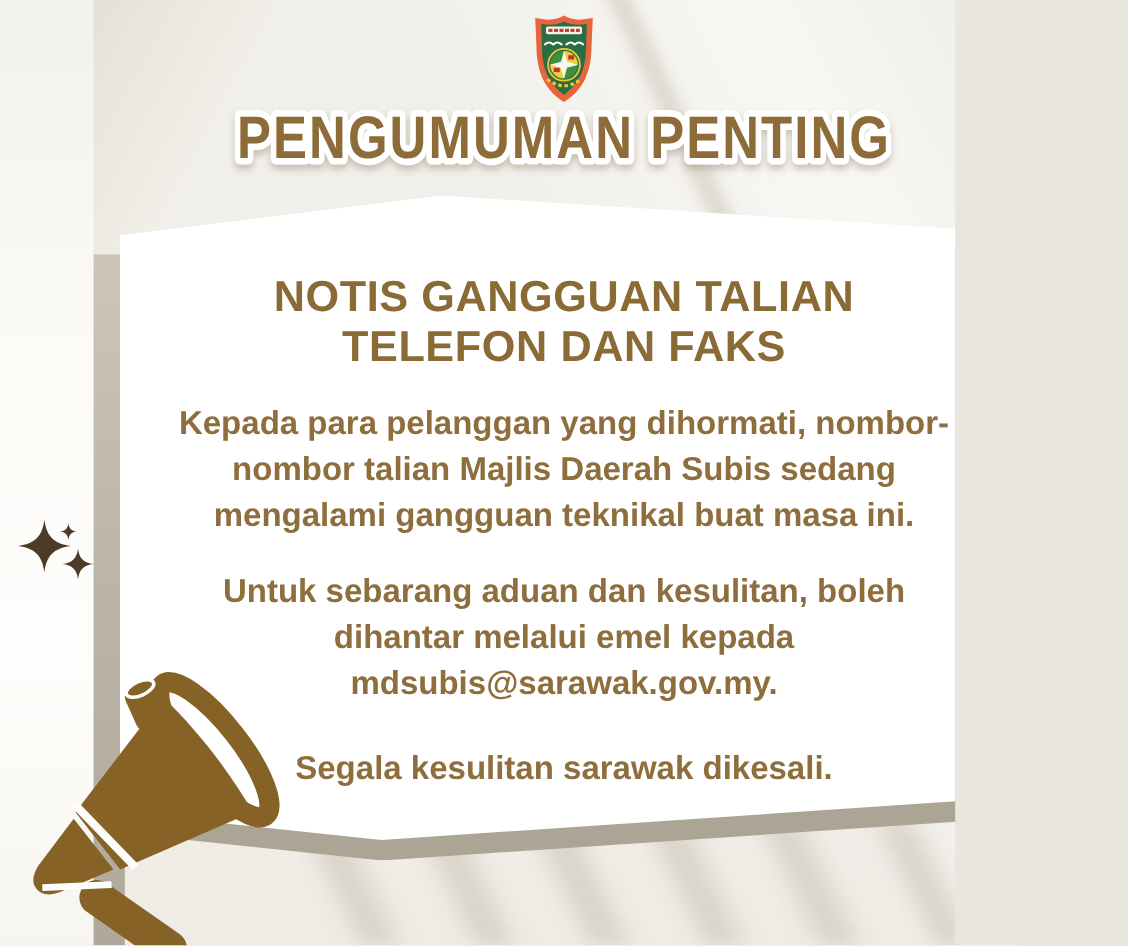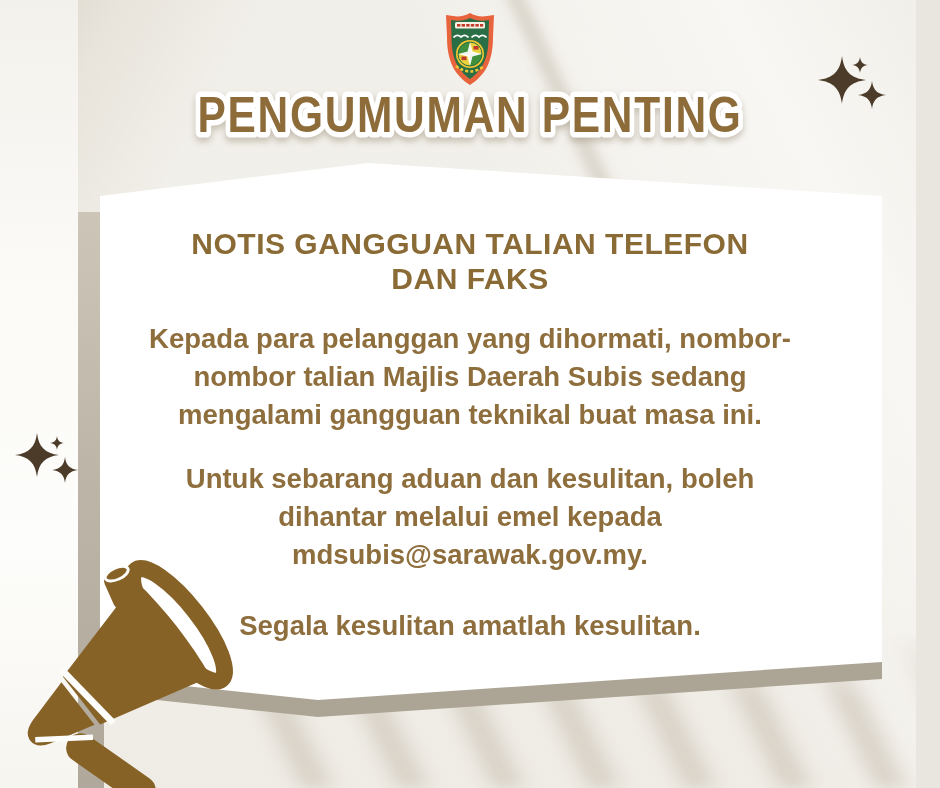--- a/index.html
+++ b/index.html
@@ -1,18 +1,18 @@
 <!DOCTYPE html>
 <html><head>
 <meta charset="utf-8">
 <style>
   html,body{margin:0;padding:0;}
   body{width:940px;height:788px;overflow:hidden;background:#e9e6df;
        font-family:"Liberation Sans", sans-serif;}
-  .stage{position:relative;width:916px;height:788px;overflow:hidden;
+  .stage{position:relative;width:796px;height:788px;overflow:hidden;
          background:linear-gradient(180deg,#f1efe9 0%,#f2f0ea 55%,#efece5 100%);}
 
   
   .stage::before{content:"";position:absolute;inset:0;z-index:1;pointer-events:none;
     background:linear-gradient(117deg, rgba(198,188,170,.55) 0%, rgba(198,188,170,.22) 9%, rgba(198,188,170,0) 20%),
                linear-gradient(63deg, rgba(255,255,255,0) 60%, rgba(255,255,255,.5) 86%, rgba(255,255,255,0) 100%);}
   .diag-line{position:absolute;left:548px;top:-30px;width:26px;height:250px;z-index:1;
     background:linear-gradient(90deg,rgba(184,174,156,0),rgba(184,174,156,.55),rgba(184,174,156,0));
     transform:rotate(-25deg);filter:blur(6px);}
   .palm-shadow{position:absolute;left:250px;top:630px;width:690px;height:158px;z-index:1;
@@ -39,21 +39,21 @@
   .card-shadow{position:absolute;left:100px;top:163px;width:782px;height:537px;z-index:2;
     background:#aca595;transform:translateY(17px);
     clip-path:polygon(0px 33px,268px 0px,782px 33px,782px 499px,218px 537px,0px 514px);}
   .card{position:absolute;left:100px;top:163px;width:782px;height:537px;z-index:3;
     background:#ffffff;
     clip-path:polygon(0px 33px,268px 0px,782px 33px,782px 499px,218px 537px,0px 514px);}
 
   .card-content{position:absolute;left:0;top:226px;width:940px;z-index:4;text-align:center;
     color:#8a6a38;}
   .notice-heading{margin:0 auto 24px;max-width:600px;
-    font-size:30px;line-height:1.17;font-weight:800;letter-spacing:.5px;color:#8a6a35;}
+    font-size:36px;line-height:1.17;font-weight:800;letter-spacing:.5px;color:#8a6a35;}
   .card-content p{width:660px;margin:0 auto 27px;font-size:27.5px;line-height:1.37;
     font-weight:700;color:#8e6e3c;}
   .card-content p.closing{margin-top:34px;}
 
   
   .sparkles{position:absolute;z-index:4;}
   .sparkles-top-right{left:800px;top:45px;width:110px;height:80px;}
   .sparkles-left{left:8px;top:425px;width:92px;height:72px;}
   .megaphone{position:absolute;left:-14px;top:512px;width:280px;height:280px;z-index:5;
     overflow:visible;}
@@ -98,21 +98,21 @@
     <text x="470" y="48" text-anchor="middle" class="title-text" paint-order="stroke" stroke="#ffffff" stroke-width="11" stroke-linejoin="round" textLength="545" lengthAdjust="spacingAndGlyphs">PENGUMUMAN PENTING</text>
   </svg>
 
   <div class="card-shadow"></div>
   <div class="card"></div>
 
   <div class="card-content">
     <h1 class="notice-heading">NOTIS GANGGUAN TALIAN TELEFON DAN FAKS</h1>
     <p>Kepada para pelanggan yang dihormati, nombor-nombor talian Majlis Daerah Subis sedang mengalami gangguan teknikal buat masa ini.</p>
     <p>Untuk sebarang aduan dan kesulitan, boleh dihantar melalui emel kepada mdsubis@sarawak.gov.my.</p>
-    <p class="closing">Segala kesulitan amatlah kesulitan.</p>
+    <p class="closing">Segala kesulitan sarawak dikesali.</p>
   </div>
 
   <svg class="sparkles sparkles-top-right" viewBox="0 0 110 80" aria-hidden="true">
     <g fill="#4b3b28">
       <path transform="translate(18,11) scale(0.48)" d="M50 0C54 32 68 46 100 50C68 54 54 68 50 100C46 68 32 54 0 50C32 46 46 32 50 0Z"></path>
       <path transform="translate(52,12) scale(0.16)" d="M50 0C54 32 68 46 100 50C68 54 54 68 50 100C46 68 32 54 0 50C32 46 46 32 50 0Z"></path>
       <path transform="translate(58,36) scale(0.28)" d="M50 0C54 32 68 46 100 50C68 54 54 68 50 100C46 68 32 54 0 50C32 46 46 32 50 0Z"></path>
     </g>
   </svg>
 

